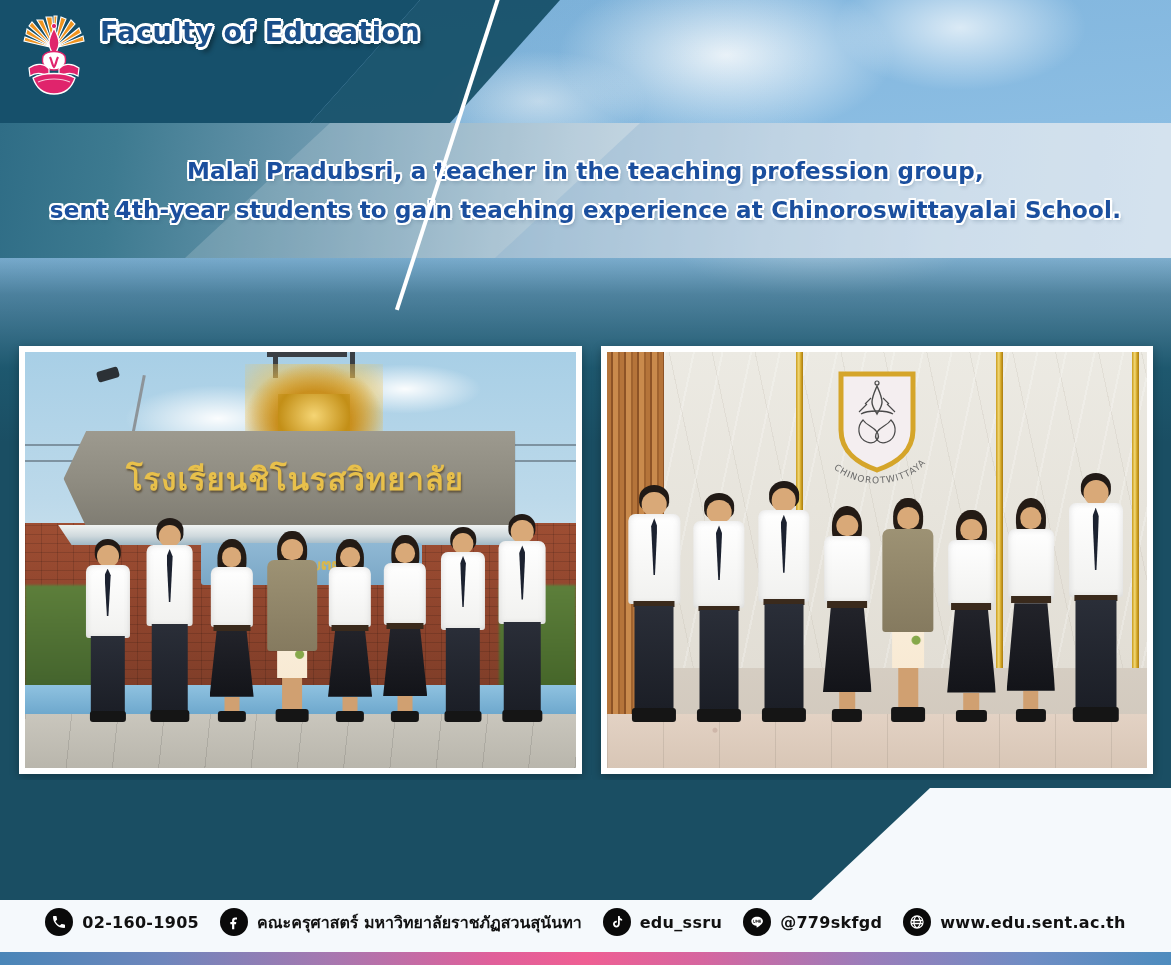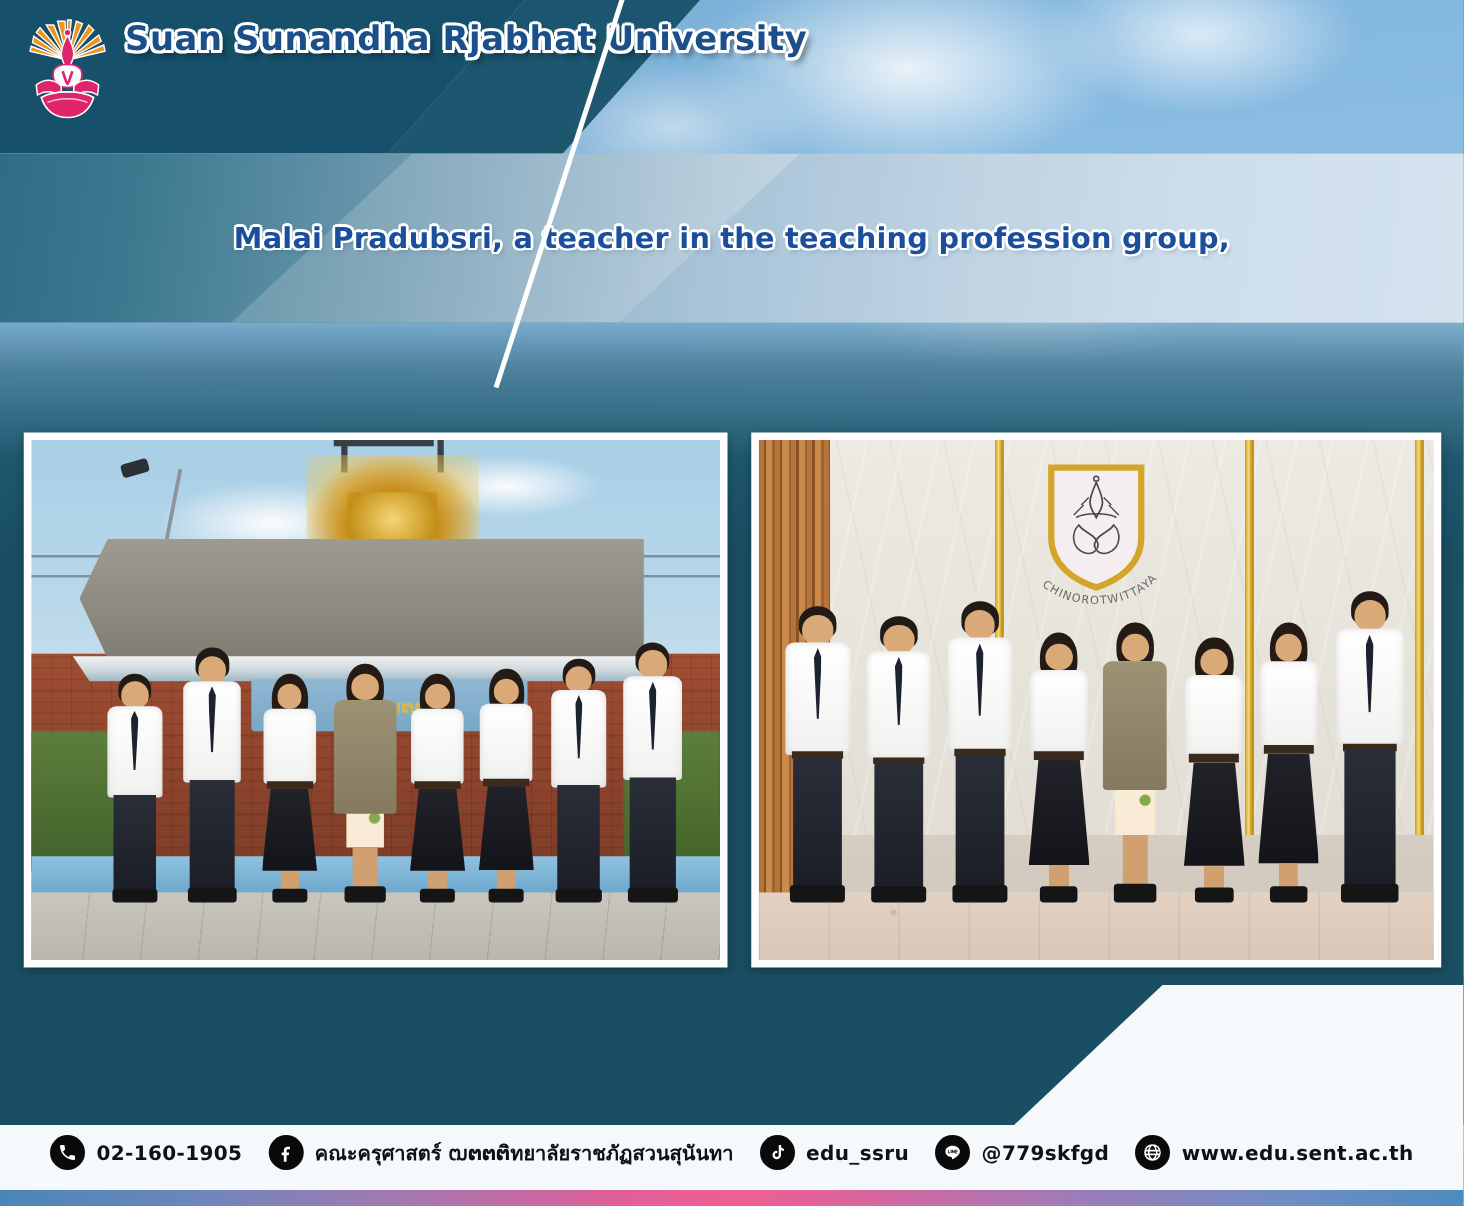--- a/index.html
+++ b/index.html
@@ -425,28 +425,29 @@
       <path d="M24 42 C28 36 42 36 46 42 C48 50 44 56 35 56 C26 56 22 50 24 42 Z" fill="#ffffff" stroke="#e0246c" stroke-width="1.4"></path>
       <path d="M31 43 C33 47 33 51 35 53 C37 51 37 47 39 43" fill="none" stroke="#e0246c" stroke-width="2.1"></path>
       <path d="M10 54 C18 48 26 50 30 55 L30 63 C24 59 17 58 11 62 Z" fill="#e0246c" stroke="#ffffff" stroke-width="1.2"></path>
       <path d="M60 54 C52 48 44 50 40 55 L40 63 C46 59 53 58 59 62 Z" fill="#e0246c" stroke="#ffffff" stroke-width="1.2"></path>
       <path d="M14 64 C24 58 46 58 56 64 C52 76 44 80 35 80 C26 80 18 76 14 64 Z" fill="#e0246c" stroke="#ffffff" stroke-width="1.3"></path>
       <path d="M19 68 C28 64 42 64 51 68" fill="none" stroke="#ffffff" stroke-width="1.1" opacity=".75"></path>
     </svg>
   </div>
 
   <div class="brand">
-    <div class="brand-line">Suan Sunandha Rjabhat University</div>
+    <div class="brand-line">Faculty of Education</div>
   </div>
 
   <div class="banner">
     <div class="banner-diag1"></div>
     <div class="banner-diag2"></div>
     <div class="headline">
       <div class="headline-line">Malai Pradubsri, a teacher in the teaching profession group,</div>
+      <div class="headline-line">sent 4th-year students to gain teaching experience at Chinoroswittayalai School.</div>
     </div>
   </div>
 
   <div class="slash">
     <i class="s1"></i>
   </div>
 
   <div class="photo photo-left">
     <div class="photo-inner">
       <div class="ls-sky"></div>
@@ -458,20 +459,21 @@
       <div class="ls-beam2"></div>
       <div class="ls-beam3"></div>
       <div class="ls-pole"></div>
       <div class="ls-lamp"></div>
       <div class="ls-wall"></div>
       <div class="ls-greenL"></div>
       <div class="ls-greenR"></div>
       <div class="ls-gold"></div>
       <div class="ls-gold2"></div>
       <div class="ls-sign"></div>
+      <div class="ls-sign-text">โรงเรียนชิโนรสวิทยาลัย</div>
       <div class="ls-ledge"></div>
       <div class="ls-bluepanel"></div>
       <div class="ls-bluepanel-txt">พ.ศ. ຒຕຕຕ</div>
       <div class="ls-base"></div>
       <div class="ls-ground"></div>
 
       <div class="person" style="left:11%;width:8%;height:44%">
         <div class="p-hair" style="top:0;width:60%;height:13%"></div>
         <div class="p-head" style="top:3%;width:50%;height:12%"></div>
         <div class="p-shirt" style="top:14%;width:100%;height:40%"></div>
@@ -655,21 +657,21 @@
         </span>
         <span class="c-text">02-160-1905</span>
       </div>
 
       <div class="contact">
         <span class="c-icon">
           <svg viewBox="0 0 24 24">
               <path d="M14.5 8.2h2V5.3c-.4-.05-1.5-.15-2.8-.15-2.8 0-4.6 1.7-4.6 4.8V12H6.5v3.3h2.6V23h3.3v-7.7h2.6l.4-3.3h-3V10.3c0-1 .3-1.9 1.6-2.1z"></path>
             </svg>
         </span>
-        <span class="c-text thai">คณะครุศาสตร์ ຒຕຕຕิทยาลัยราชภัฏสวนสุนันทา</span>
+        <span class="c-text thai">คณะครุศาสตร์ มหาวิทยาลัยราชภัฏสวนสุนันทา</span>
       </div>
 
       <div class="contact">
         <span class="c-icon">
           <svg viewBox="0 0 24 24">
               <path d="M16.2 3h-2.7v12.1c0 1.3-1.1 2.4-2.4 2.4s-2.4-1.1-2.4-2.4 1.1-2.4 2.4-2.4c.2 0 .5 0 .7.1v-2.7c-.2 0-.5-.05-.7-.05C8.3 10 6 12.3 6 15.1S8.3 20.2 11.1 20.2s5.1-2.3 5.1-5.1V9c1 .7 2.2 1.1 3.5 1.1V7.4c-2 0-3.5-1.6-3.5-3.6z"></path>
             </svg>
         </span>
         <span class="c-text">edu_ssru</span>
       </div>

